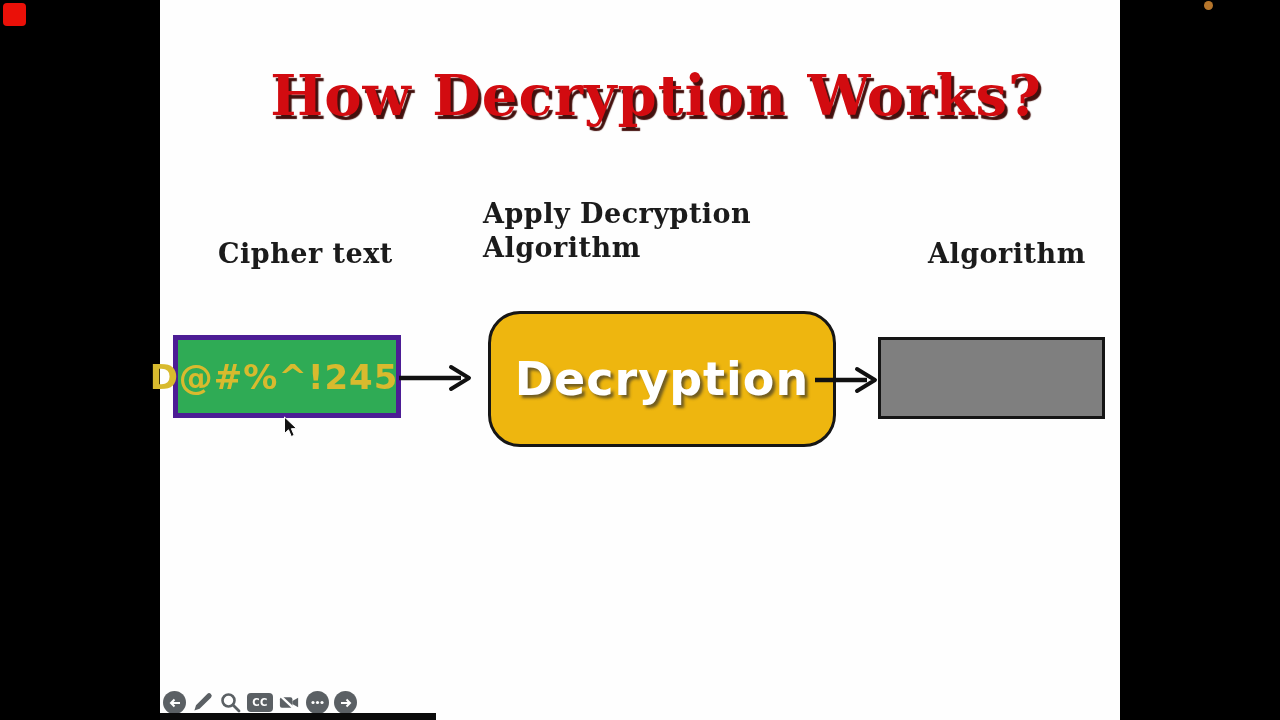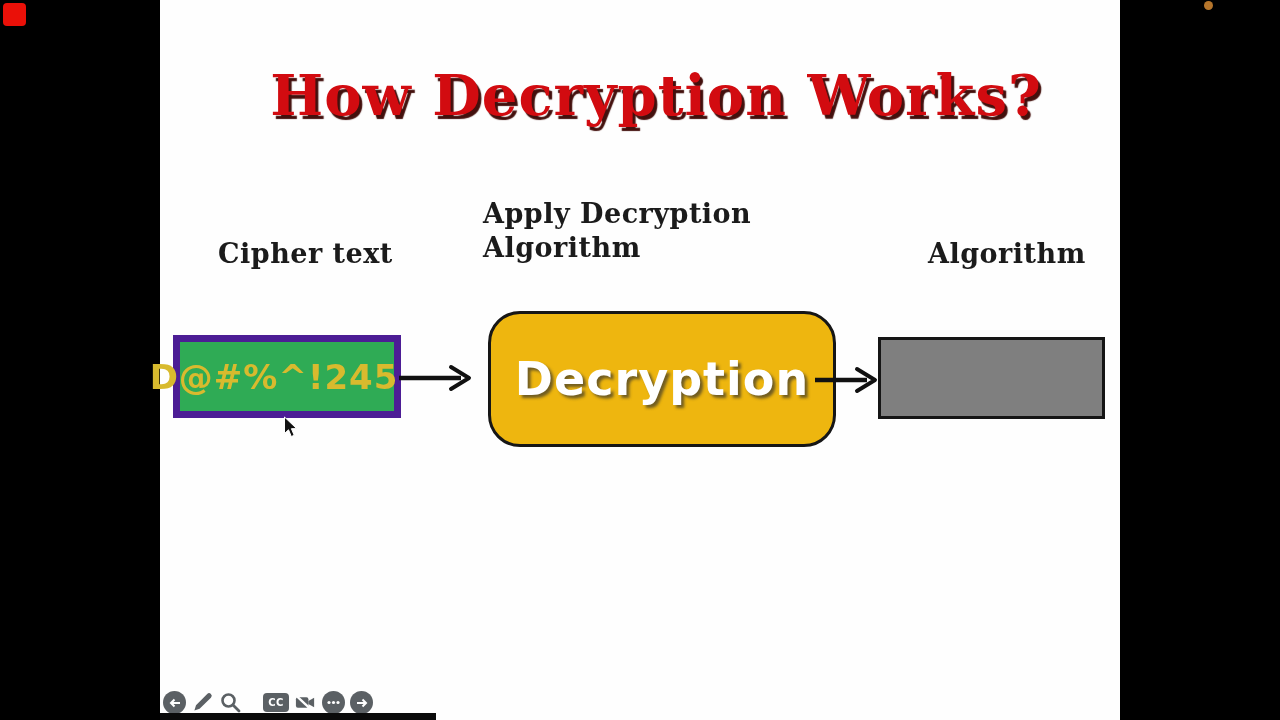--- a/index.html
+++ b/index.html
@@ -29,21 +29,21 @@
   }
   .diagram-label{
     position:absolute;font-size:27px;font-weight:bold;
     color:var(--label_black,#1b1b1b);letter-spacing:0.5px;
   }
   .label-cipher{left:218px;top:238px;}
   .label-apply{left:483px;top:197px;line-height:1.25;}
   .label-plain{left:928px;top:238px;}
   .cipher-box{
     position:absolute;left:173px;top:335px;width:228px;height:83px;
-    background:var(--cipher_green,#2fab55);border:7px solid #4c1d95;
+    background:var(--cipher_green,#2fab55);border:5px solid #4c1d95;
     display:flex;align-items:center;justify-content:center;padding-right:26px;
     font-family:"DejaVu Sans","Liberation Sans",sans-serif;
     font-size:34px;font-weight:bold;color:var(--cipher_text_gold,#d8ba2e);
     letter-spacing:1px;
   }
   .process-box{
     position:absolute;left:470px;top:311px;width:348px;height:136px;
     background:var(--process_amber,#eeb60f);border:3px solid #161616;border-radius:32px;
     display:flex;align-items:center;justify-content:center;
     font-family:"DejaVu Sans","Liberation Sans",sans-serif;
@@ -66,21 +66,21 @@
   .tb-circle{
     width:23px;height:23px;border-radius:50%;background:var(--icon_gray,#5b6064);
     display:flex;align-items:center;justify-content:center;
     color:#fff;font-family:"DejaVu Sans","Liberation Sans",sans-serif;
     font-size:15px;font-weight:bold;line-height:1;cursor:pointer;
   }
   .cc-badge{
     width:26px;height:19px;border-radius:4px;background:var(--icon_gray,#5b6064);
     display:flex;align-items:center;justify-content:center;
     color:#fff;font-family:"DejaVu Sans","Liberation Sans",sans-serif;
-    font-size:10px;font-weight:bold;letter-spacing:0.5px;cursor:pointer;margin-left:16px;
+    font-size:10px;font-weight:bold;letter-spacing:0.5px;cursor:pointer;
   }
   .bottom-strip{
     position:absolute;left:160px;top:713px;width:276px;height:7px;background:#0a0a0a;
   }
 </style>
 </head>
 <body>
 
 <div class="stage">
 

